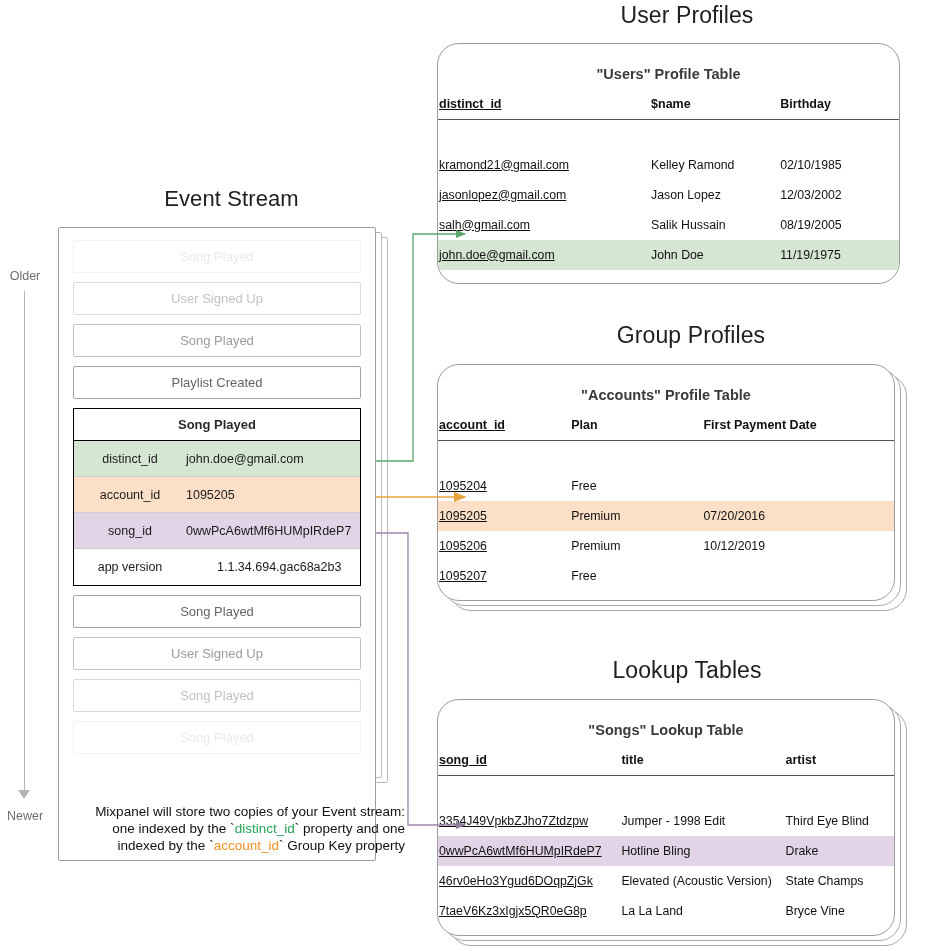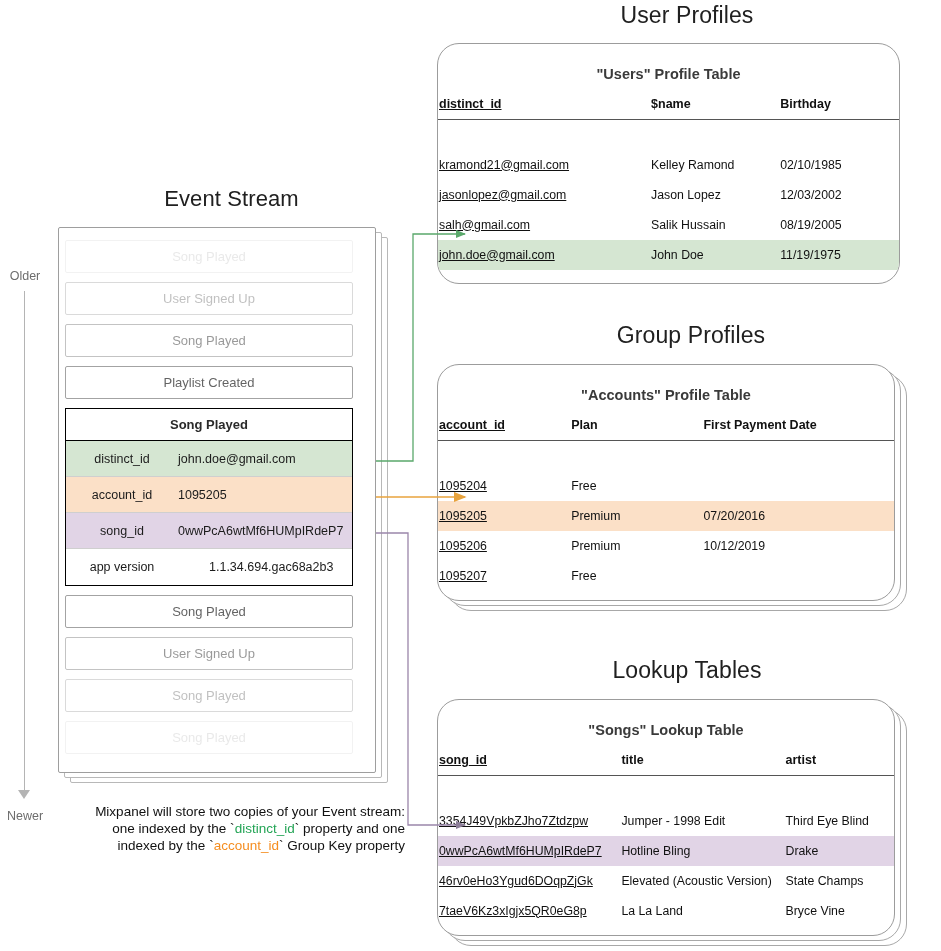--- a/index.html
+++ b/index.html
@@ -48,23 +48,23 @@
   }
 
   
   #event-stream-stack { position:absolute; left:58px; top:227px; width:330px; height:556px; }
   .es-shadow {
     position:absolute; border:1.5px solid #b8b8b8; background:#fff; border-radius:2px;
   }
   #es-shadow-2 { left:12px; top:10px; width:318px; height:546px; }
   #es-shadow-1 { left:6px;  top:5px;  width:318px; height:546px; }
   #es-card {
-    position:absolute; left:0; top:0; width:318px; height:546px;
+    position:absolute; left:0; top:0; width:318px; height:634px;
     background:#fff; border:1.5px solid #9e9e9e; border-radius:2px;
-    padding:12px 6px;
+    padding:12px 14px;
   }
 
   .event-box {
     width:288px; height:33px; margin-bottom:9px;
     border:1px solid #8d8d8d; border-radius:2px;
     display:flex; align-items:center; justify-content:center;
     font-size:13px; color:#3d3d3d; background:#fff;
   }
   .fade-05 { opacity:.11; }
   .fade-1  { opacity:.32; }

